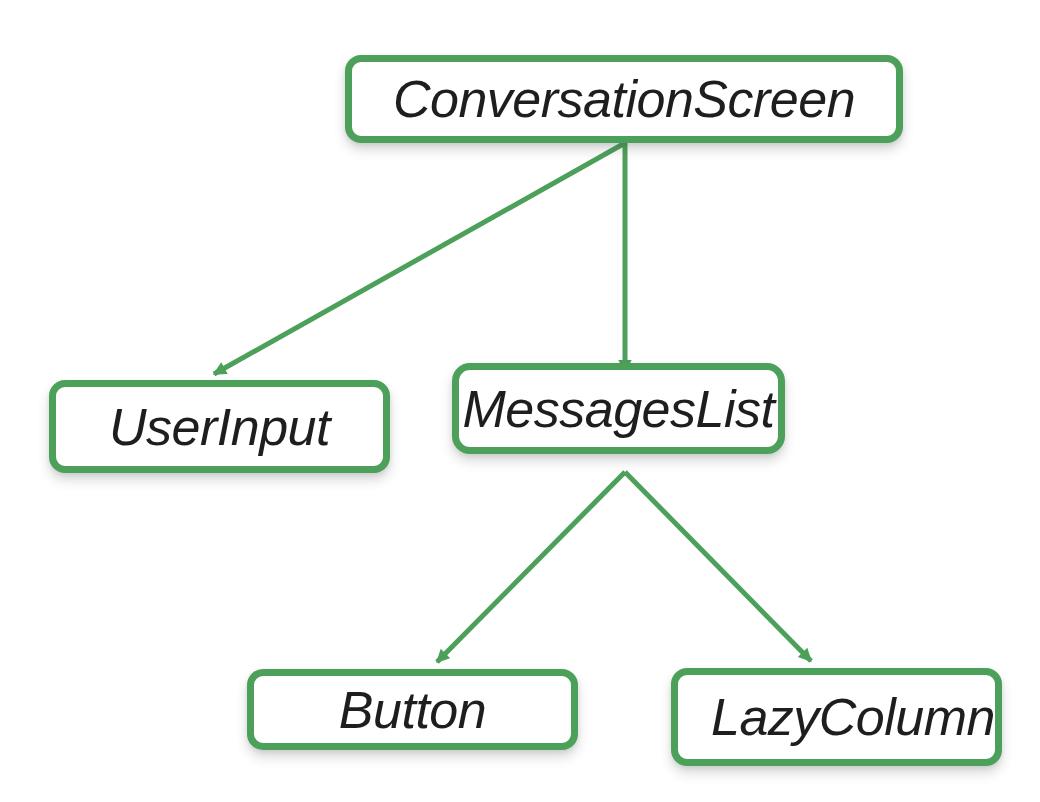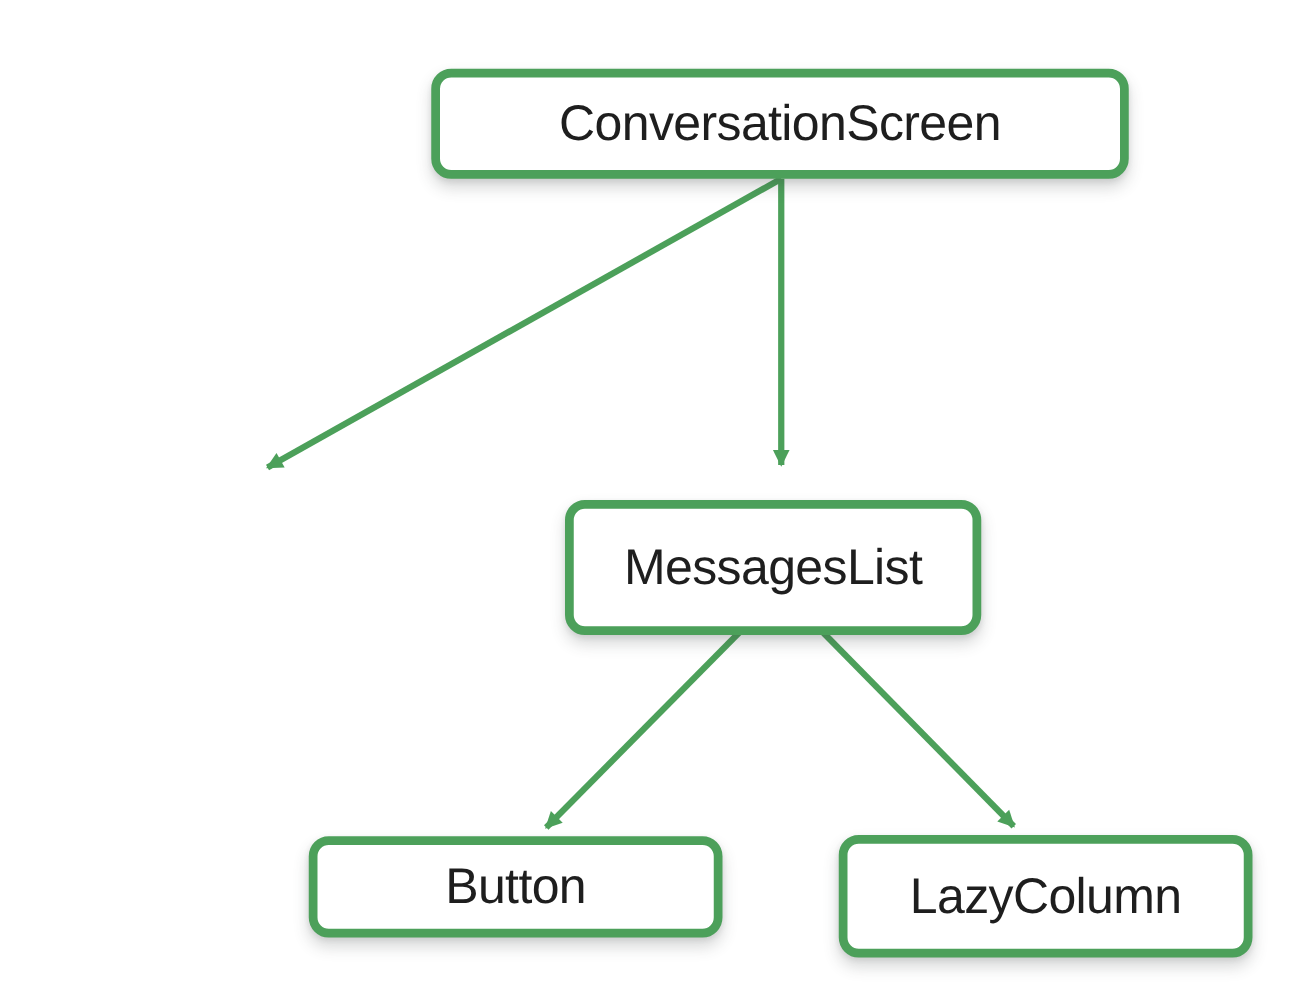--- a/index.html
+++ b/index.html
@@ -32,30 +32,31 @@
   .node {
     position: absolute;
     box-sizing: border-box;
     background: var(--node-fill, #ffffff);
     border: 7px solid var(--accent, #4CA05A);
     border-radius: 16px;
     display: flex;
     align-items: center;
     justify-content: center;
     color: var(--text, #1E1E1E);
-    font-size: 40px;
+    font-size: 52px;
     letter-spacing: -0.5px;
     box-shadow: 0 7px 12px rgba(60, 64, 67, 0.20), 0 2px 4px rgba(60, 64, 67, 0.10);
+    font-style: italic;
   }
   
   #node-conversation-screen { left: 345px; top:  55px; width: 558px; height:  88px; }
   #node-user-input          { left:  49px; top: 380px; width: 341px; height:  93px; }
-  #node-messages-list       { left: 452px; top: 400px; width: 333px; height:  108px; }
+  #node-messages-list       { left: 452px; top: 363px; width: 333px; height:  91px; border-radius: 18px; }
   #node-button              { left: 247px; top: 669px; width: 331px; height:  81px; }
-  #node-lazy-column         { left: 671px; top: 668px; width: 331px; height:  98px; }
+  #node-lazy-column         { left: 671px; top: 668px; width: 331px; height:  98px; justify-content: flex-end; }
 </style>
 </head>
 <body>
 
 <div id="canvas">
 
   <svg id="edge-layer" viewBox="0 0 1040 802" xmlns="http://www.w3.org/2000/svg">
     <defs>
       <marker id="arrow" viewBox="0 0 12 12" refX="10" refY="6" markerWidth="18" markerHeight="16" markerUnits="userSpaceOnUse" orient="auto">
         <path class="arrow-head" d="M1,1 L11,6 L1,11 Z"></path>
@@ -64,20 +65,23 @@
     <line class="edge" x1="625" y1="143" x2="214" y2="374" marker-end="url(#arrow)"></line>
     <line class="edge" x1="625" y1="143" x2="625" y2="372" marker-end="url(#arrow)"></line>
     <line class="edge" x1="625" y1="472" x2="437" y2="662" marker-end="url(#arrow)"></line>
     <line class="edge" x1="625" y1="472" x2="811" y2="661" marker-end="url(#arrow)"></line>
   </svg>
 
   <div class="node" id="node-conversation-screen">
     <span>ConversationScreen</span>
   </div>
 
+  <div class="node" id="node-user-input">
+    <span>UserInput</span>
+  </div>
 
   <div class="node" id="node-messages-list">
     <span>MessagesList</span>
   </div>
 
   <div class="node" id="node-button">
     <span>Button</span>
   </div>
 
   <div class="node" id="node-lazy-column">

